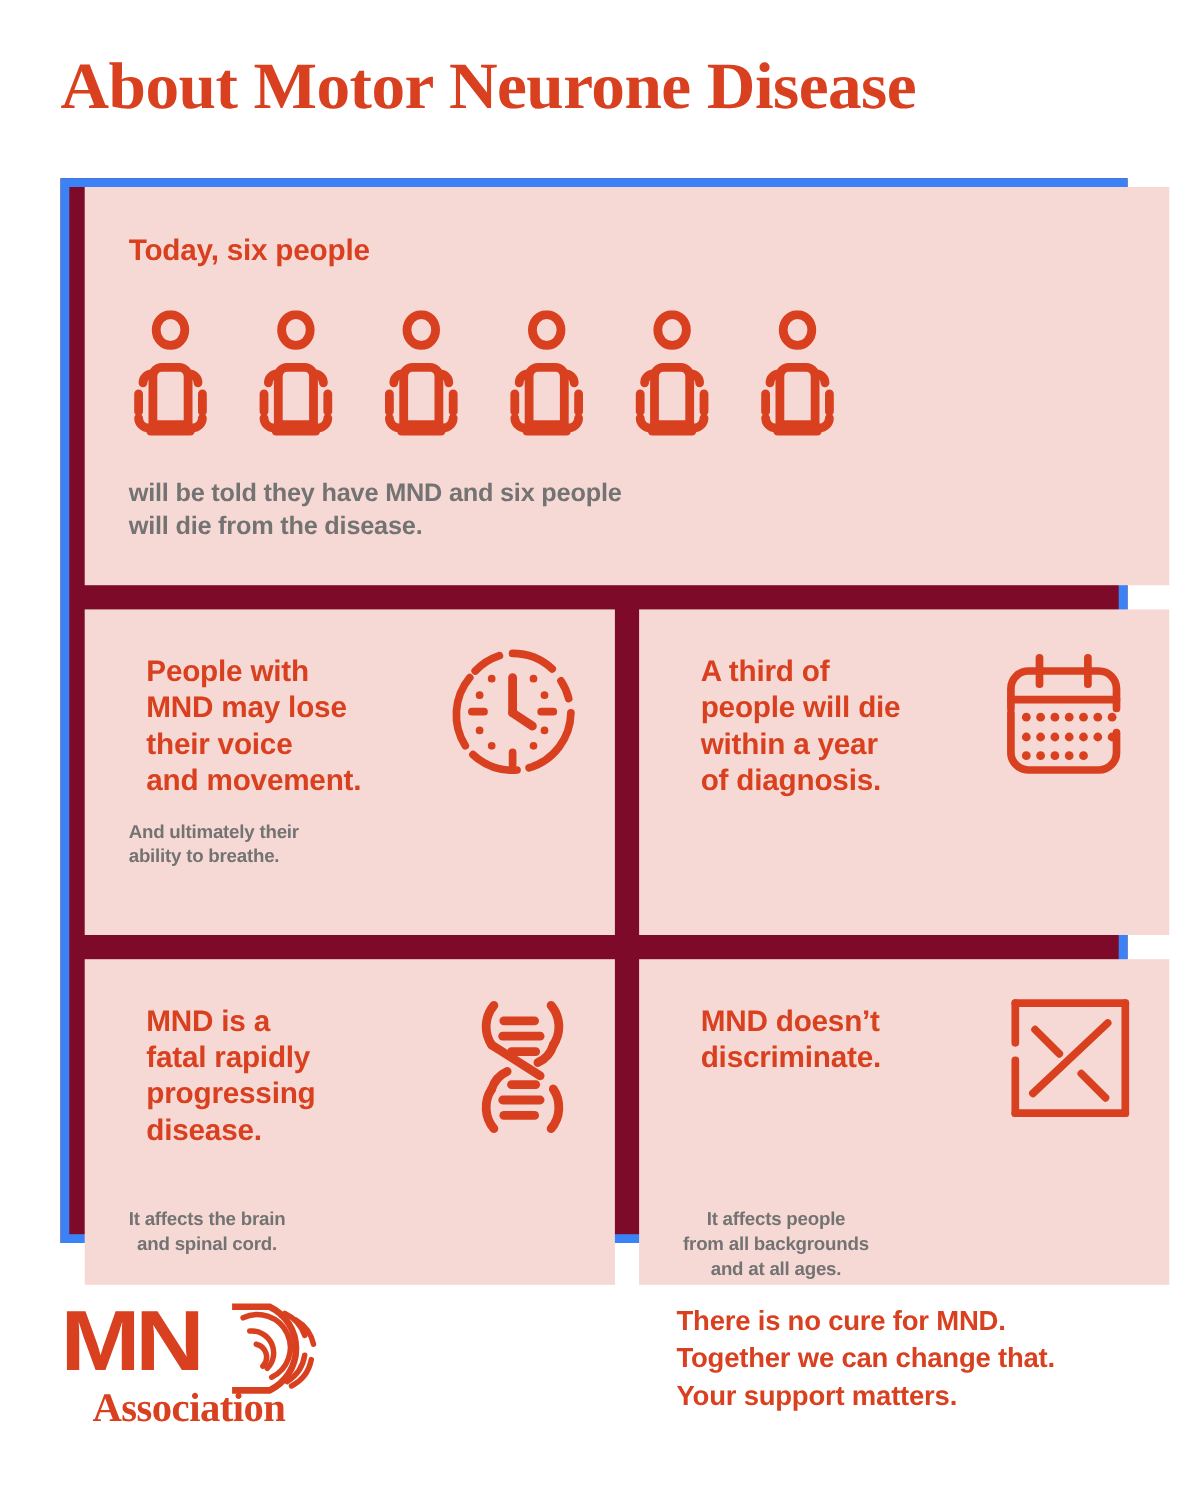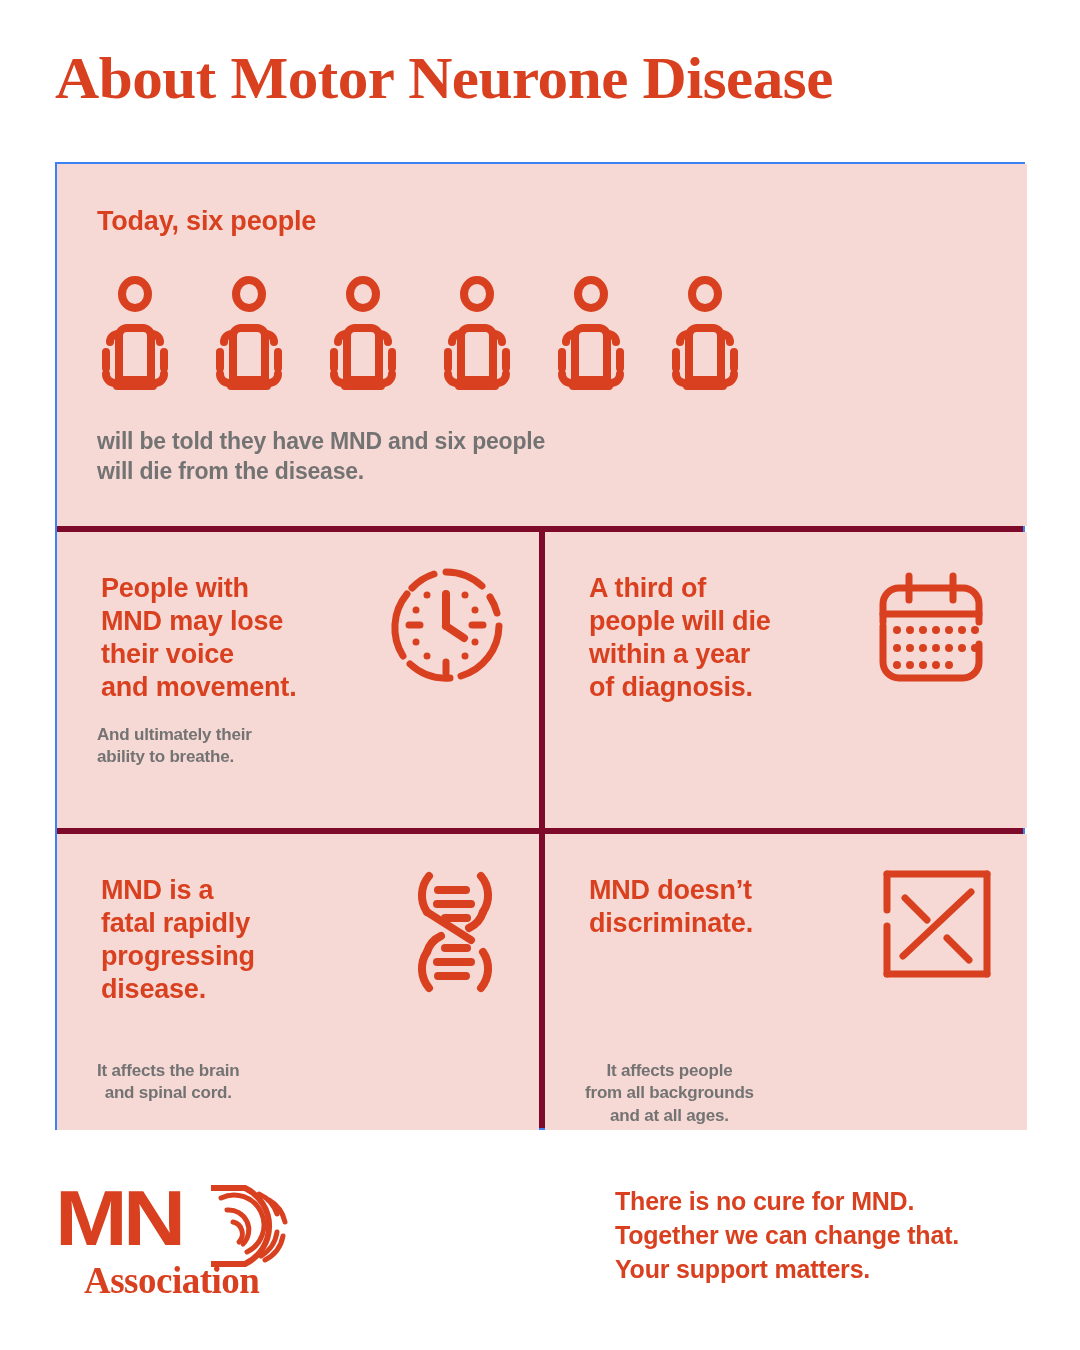--- a/index.html
+++ b/index.html
@@ -34,25 +34,26 @@
 
   
   .grid {
     position: absolute;
     left: 55px;
     top: 162px;
     width: 970px;
     height: 968px;
     background: #7d0a28;          
     box-sizing: border-box;
-    border: 2px solid #3b82f6;
+    border: 8px solid #3b82f6;
     display: grid;
     grid-template-columns: 482px 482px;
     grid-template-rows: 362px 296px 296px;
-    gap: 6px;
+    gap: 22px;
+    padding-left: 14px;
   }
   .panel {
     background: #f6d9d4;
     position: relative;
     box-sizing: border-box;
     overflow: hidden;
   }
   .panel-wide { grid-column: 1 / span 2; }
 
   
@@ -74,21 +75,21 @@
     left: 40px; top: 42px;
     font-size: 27px; line-height: 1.15;
   }
   .top-sub {
     left: 40px; top: 262px;
     font-size: 23px; line-height: 1.32;
   }
 
   
   .q-lede {
-    left: 44px; top: 40px;
+    left: 56px; top: 40px;
     font-size: 27px; line-height: 1.22;
     max-width: 290px;
   }
   .q-sub {
     left: 40px;
     font-size: 17px; line-height: 1.32;
     max-width: 300px;
   }
   .q-sub.pos-a { top: 192px; }
   .q-sub.pos-b { top: 226px; text-align: center; }

